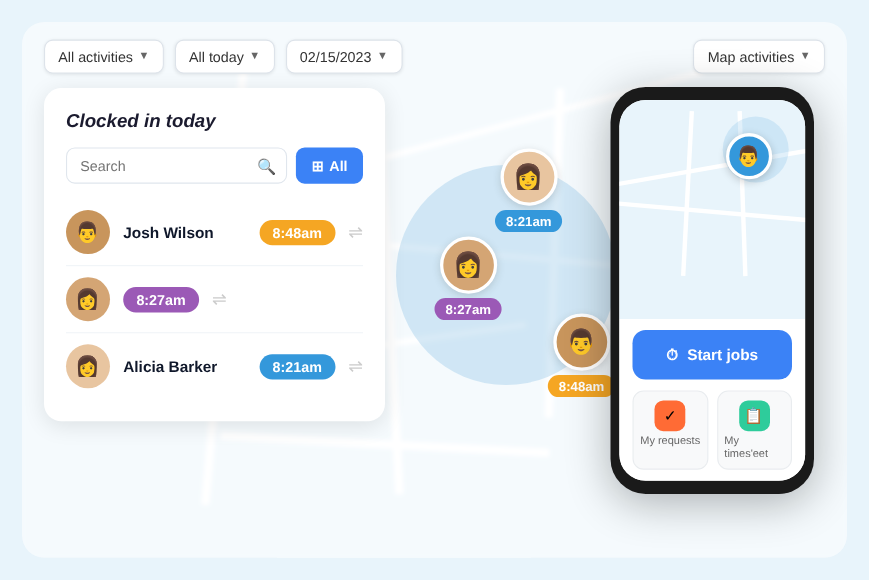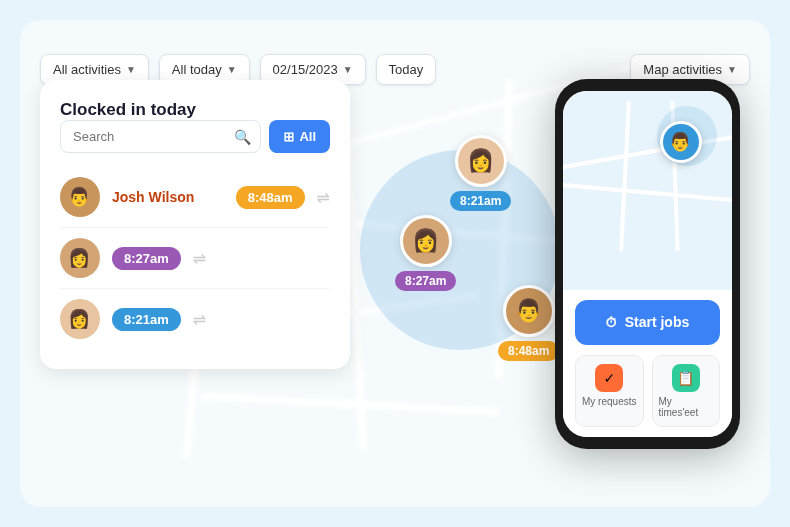--- a/index.html
+++ b/index.html
@@ -31,21 +31,21 @@
       inset: 20px;
       background: rgba(255,255,255,0.55);
       border-radius: 20px;
       backdrop-filter: blur(2px);
       overflow: hidden;
     }
 
     
     .toolbar {
       position: absolute;
-      top: 34px;
+      top: 16px;
       left: 20px;
       right: 20px;
       display: flex;
       align-items: center;
       gap: 10px;
       z-index: 10;
     }
     .toolbar-btn {
       background: white;
       border: 1px solid #dde3ea;
@@ -97,20 +97,22 @@
       background: white;
       border-radius: 16px;
       padding: 20px;
       box-shadow: 0 4px 20px rgba(0,0,0,0.1);
       z-index: 20;
     }
     .panel-title {
       font-size: 17px;
       font-weight: 700;
       color: #1a1a2e;
+      margin-bottom: 14px;
+      font-style: italic;
     }
     .search-row {
       display: flex;
       gap: 8px;
       margin-bottom: 14px;
     }
     .search-input-wrap {
       flex: 1;
       position: relative;
     }
@@ -151,21 +153,21 @@
       align-items: center;
       gap: 12px;
       padding: 10px 0;
       border-bottom: 1px solid #f0f4f8;
     }
     .employee-item:last-child { border-bottom: none; }
     .emp-name {
       flex: 1;
       font-size: 14px;
       font-weight: 600;
-      color: #c2410c;
+      color: #0f172a;
     }
     .emp-time {
       border-radius: 20px;
       padding: 4px 12px;
       font-size: 13px;
       font-weight: 700;
       color: white;
     }
     .emp-icon {
       color: #ccc;
@@ -340,23 +342,20 @@
       <span class="arrow">▼</span>
     </button>
     <button class="toolbar-btn">
       <span>All today</span>
       <span class="arrow">▼</span>
     </button>
     <button class="toolbar-btn">
       <span>02/15/2023</span>
       <span class="arrow">▼</span>
     </button>
-    <button class="toolbar-btn">
-      <span>Today</span>
-    </button>
     <div class="toolbar-right">
       <button class="toolbar-btn">
         <span>Map activities</span>
         <span class="arrow">▼</span>
       </button>
     </div>
   </div>
 
   <div class="map-circle" style="width:200px;height:200px;top:130px;left:340px;"></div>
 
@@ -395,20 +394,21 @@
     </div>
 
     <div class="employee-item">
       <div class="face" style="background:#d4a574;">👩</div>
       <span class="emp-time" style="background:#9b59b6;">8:27am</span>
       <span class="emp-icon">⇌</span>
     </div>
 
     <div class="employee-item">
       <div class="face" style="background:#e8c5a0;">👩</div>
+      <span class="emp-name">Alicia Barker</span>
       <span class="emp-time" style="background:#3498db;">8:21am</span>
       <span class="emp-icon">⇌</span>
     </div>
   </div>
 
   <div class="phone-wrap">
     <div class="phone-frame">
       <div class="phone-screen">
 
         <div class="phone-map-top">

